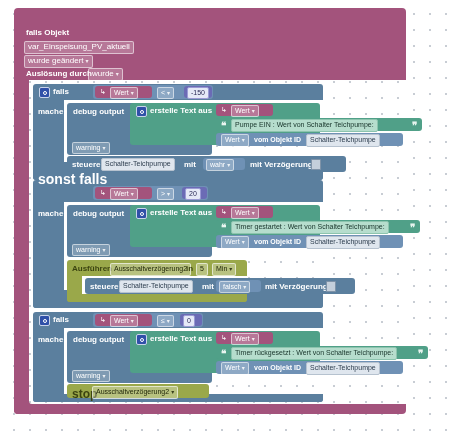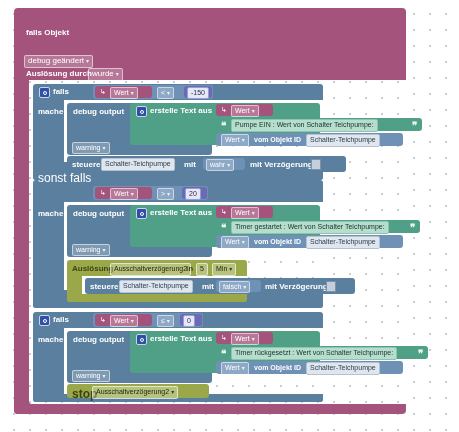--- a/index.html
+++ b/index.html
@@ -86,23 +86,26 @@
   <div class="blk c-event" style="left:14px;top:8px;width:392px;height:406px;border-radius:4px;"></div>
 
   <div class="blk" style="left:29px;top:80px;width:377px;height:324px;background:#ffffff;border-radius:0 0 0 3px;
               background-image:radial-gradient(#c8cdd4 0.9px, transparent 1px);background-size:16px 16px;background-position:9px 10px;"></div>
 
   <div class="blk c-event" style="left:14px;top:404px;width:178px;height:10px;border-radius:0 0 4px 4px;"></div>
 
 
   <div class="blk lbl w" style="left:26px;top:29px;font-size:8px;font-weight:bold;">falls Objekt</div>
 
+  <div class="blk" style="left:24px;top:41px;">
+    <span class="fld" style="font-size:8px;">var_Einspeisung_PV_aktuell</span>
+  </div>
 
   <div class="blk" style="left:24px;top:55px;">
-    <span class="fld" style="font-size:8px;"><span>debug geändert</span><span class="car">▾</span></span>
+    <span class="fld" style="font-size:8px;"><span>wurde geändert</span><span class="car">▾</span></span>
   </div>
 
   <div class="blk lbl w" style="left:26px;top:70px;font-size:8px;font-weight:bold;">Auslösung durch</div>
   <div class="blk" style="left:88px;top:68px;">
     <span class="fld" style="font-size:8px;"><span>wurde</span><span class="car">▾</span></span>
   </div>
 
   <div class="blk c-ctrl rnd" style="left:33px;top:84px;width:290px;height:96px;"></div>
   <div class="blk" style="left:64px;top:100px;width:259px;height:62px;background:#ffffff;
               background-image:radial-gradient(#c8cdd4 0.9px, transparent 1px);background-size:16px 16px;background-position:1px 6px;"></div>
@@ -175,21 +178,21 @@
   <div class="blk lbl w" style="left:250px;top:161px;font-size:8px;font-weight:bold;">mit Verzögerung</div>
   <div class="blk" style="left:311px;top:159px;">
     <span class="chk"></span>
   </div>
 
   <div class="blk c-ctrl rnd" style="left:33px;top:180px;width:290px;height:128px;"></div>
   <div class="blk" style="left:64px;top:202px;width:259px;height:88px;background:#ffffff;
               background-image:radial-gradient(#c8cdd4 0.9px, transparent 1px);background-size:16px 16px;background-position:1px 4px;"></div>
   <div class="blk c-ctrl" style="left:33px;top:290px;width:290px;height:18px;border-radius:0 0 3px 3px;"></div>
 
-  <div class="blk lbl w" style="left:38px;top:172px;font-size:12px;font-weight:normal;">sonst falls</div>
+  <div class="blk lbl w" style="left:38px;top:172px;font-size:14px;font-weight:bold;">sonst falls</div>
   <div class="blk lbl w" style="left:38px;top:210px;font-size:8px;font-weight:bold;">mache</div>
 
   <div class="blk c-logic rnd" style="left:93px;top:186px;width:115px;height:14px;"></div>
   <div class="blk c-var rnd" style="left:95px;top:187px;width:57px;height:12px;"></div>
   <div class="blk lbl w" style="left:100px;top:189px;font-size:7px;">↳</div>
   <div class="blk" style="left:110px;top:188px;">
     <span class="fld" style="font-size:7px;height:10px;line-height:9px;"><span>Wert</span><span class="car">▾</span></span>
   </div>
   <div class="blk" style="left:157px;top:188px;">
     <span class="fld" style="font-size:7px;height:10px;line-height:9px;"><span>&gt;</span><span class="car">▾</span></span>
@@ -231,21 +234,21 @@
   <div class="blk lbl w" style="left:254px;top:238px;font-size:7px;font-weight:bold;">vom Objekt ID</div>
   <div class="blk" style="left:306px;top:236px;">
     <span class="fldlight" style="font-size:7px;height:11px;line-height:10px;">Schalter-Teichpumpe</span>
   </div>
 
   <div class="blk c-timeol rnd" style="left:67px;top:260px;width:180px;height:42px;"></div>
   <div class="blk" style="left:82px;top:276px;width:165px;height:18px;background:#ffffff;
               background-image:radial-gradient(#c8cdd4 0.9px, transparent 1px);background-size:16px 16px;background-position:7px 6px;"></div>
   <div class="blk c-timeol" style="left:67px;top:294px;width:180px;height:8px;border-radius:0 0 3px 3px;"></div>
 
-  <div class="blk lbl" style="left:72px;top:265px;font-size:8px;font-weight:bold;color:#3c4411;">Auslösung</div>
+  <div class="blk lbl" style="left:72px;top:265px;font-size:8px;font-weight:bold;color:#3c4411;">Ausführen</div>
   <div class="blk" style="left:110px;top:263px;">
     <span class="fld" style="font-size:7px;height:11px;line-height:10px;color:#23280a;background:rgba(255,255,255,.3);border-color:rgba(255,255,255,.6);">Ausschaltverzögerung2</span>
   </div>
   <div class="blk lbl" style="left:186px;top:265px;font-size:8px;font-weight:bold;color:#3c4411;">in</div>
   <div class="blk" style="left:196px;top:263px;">
     <span class="fld" style="font-size:7px;height:11px;line-height:10px;color:#23280a;background:rgba(255,255,255,.3);border-color:rgba(255,255,255,.6);">5</span>
   </div>
   <div class="blk" style="left:212px;top:263px;">
     <span class="fld" style="font-size:7px;height:11px;line-height:10px;color:#23280a;background:rgba(255,255,255,.3);border-color:rgba(255,255,255,.6);"><span>Min</span><span class="car">▾</span></span>
   </div>

